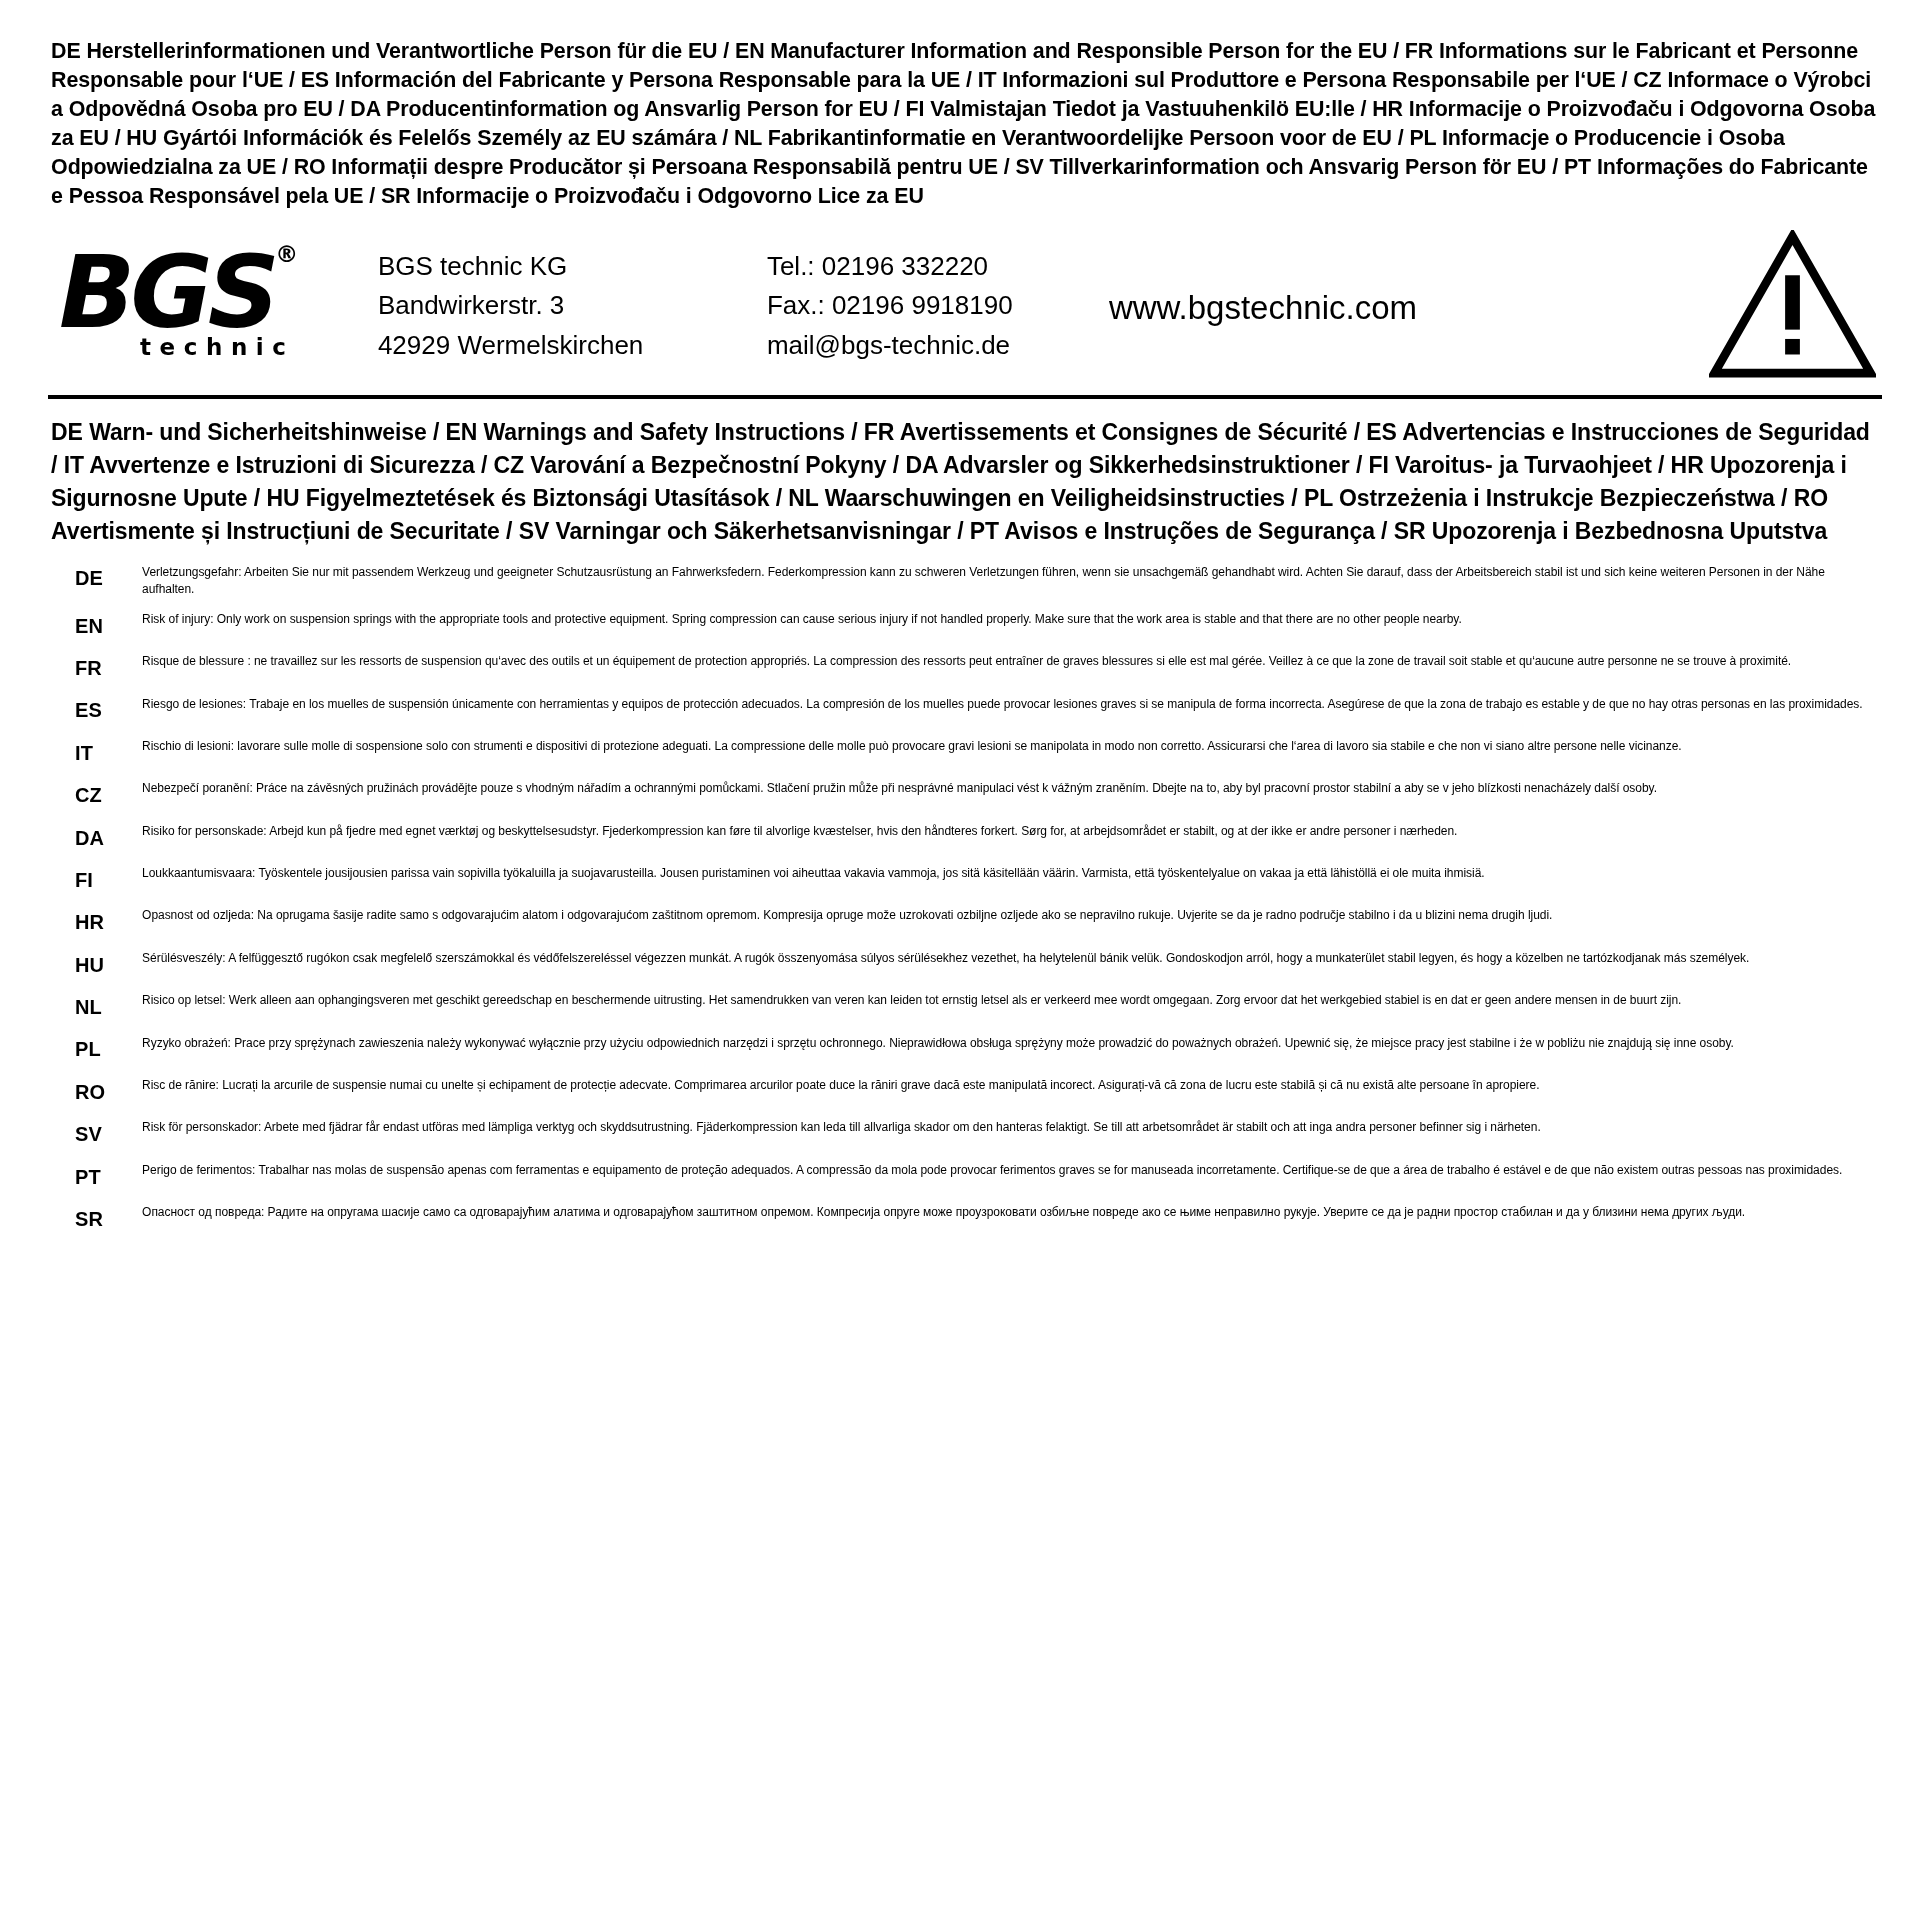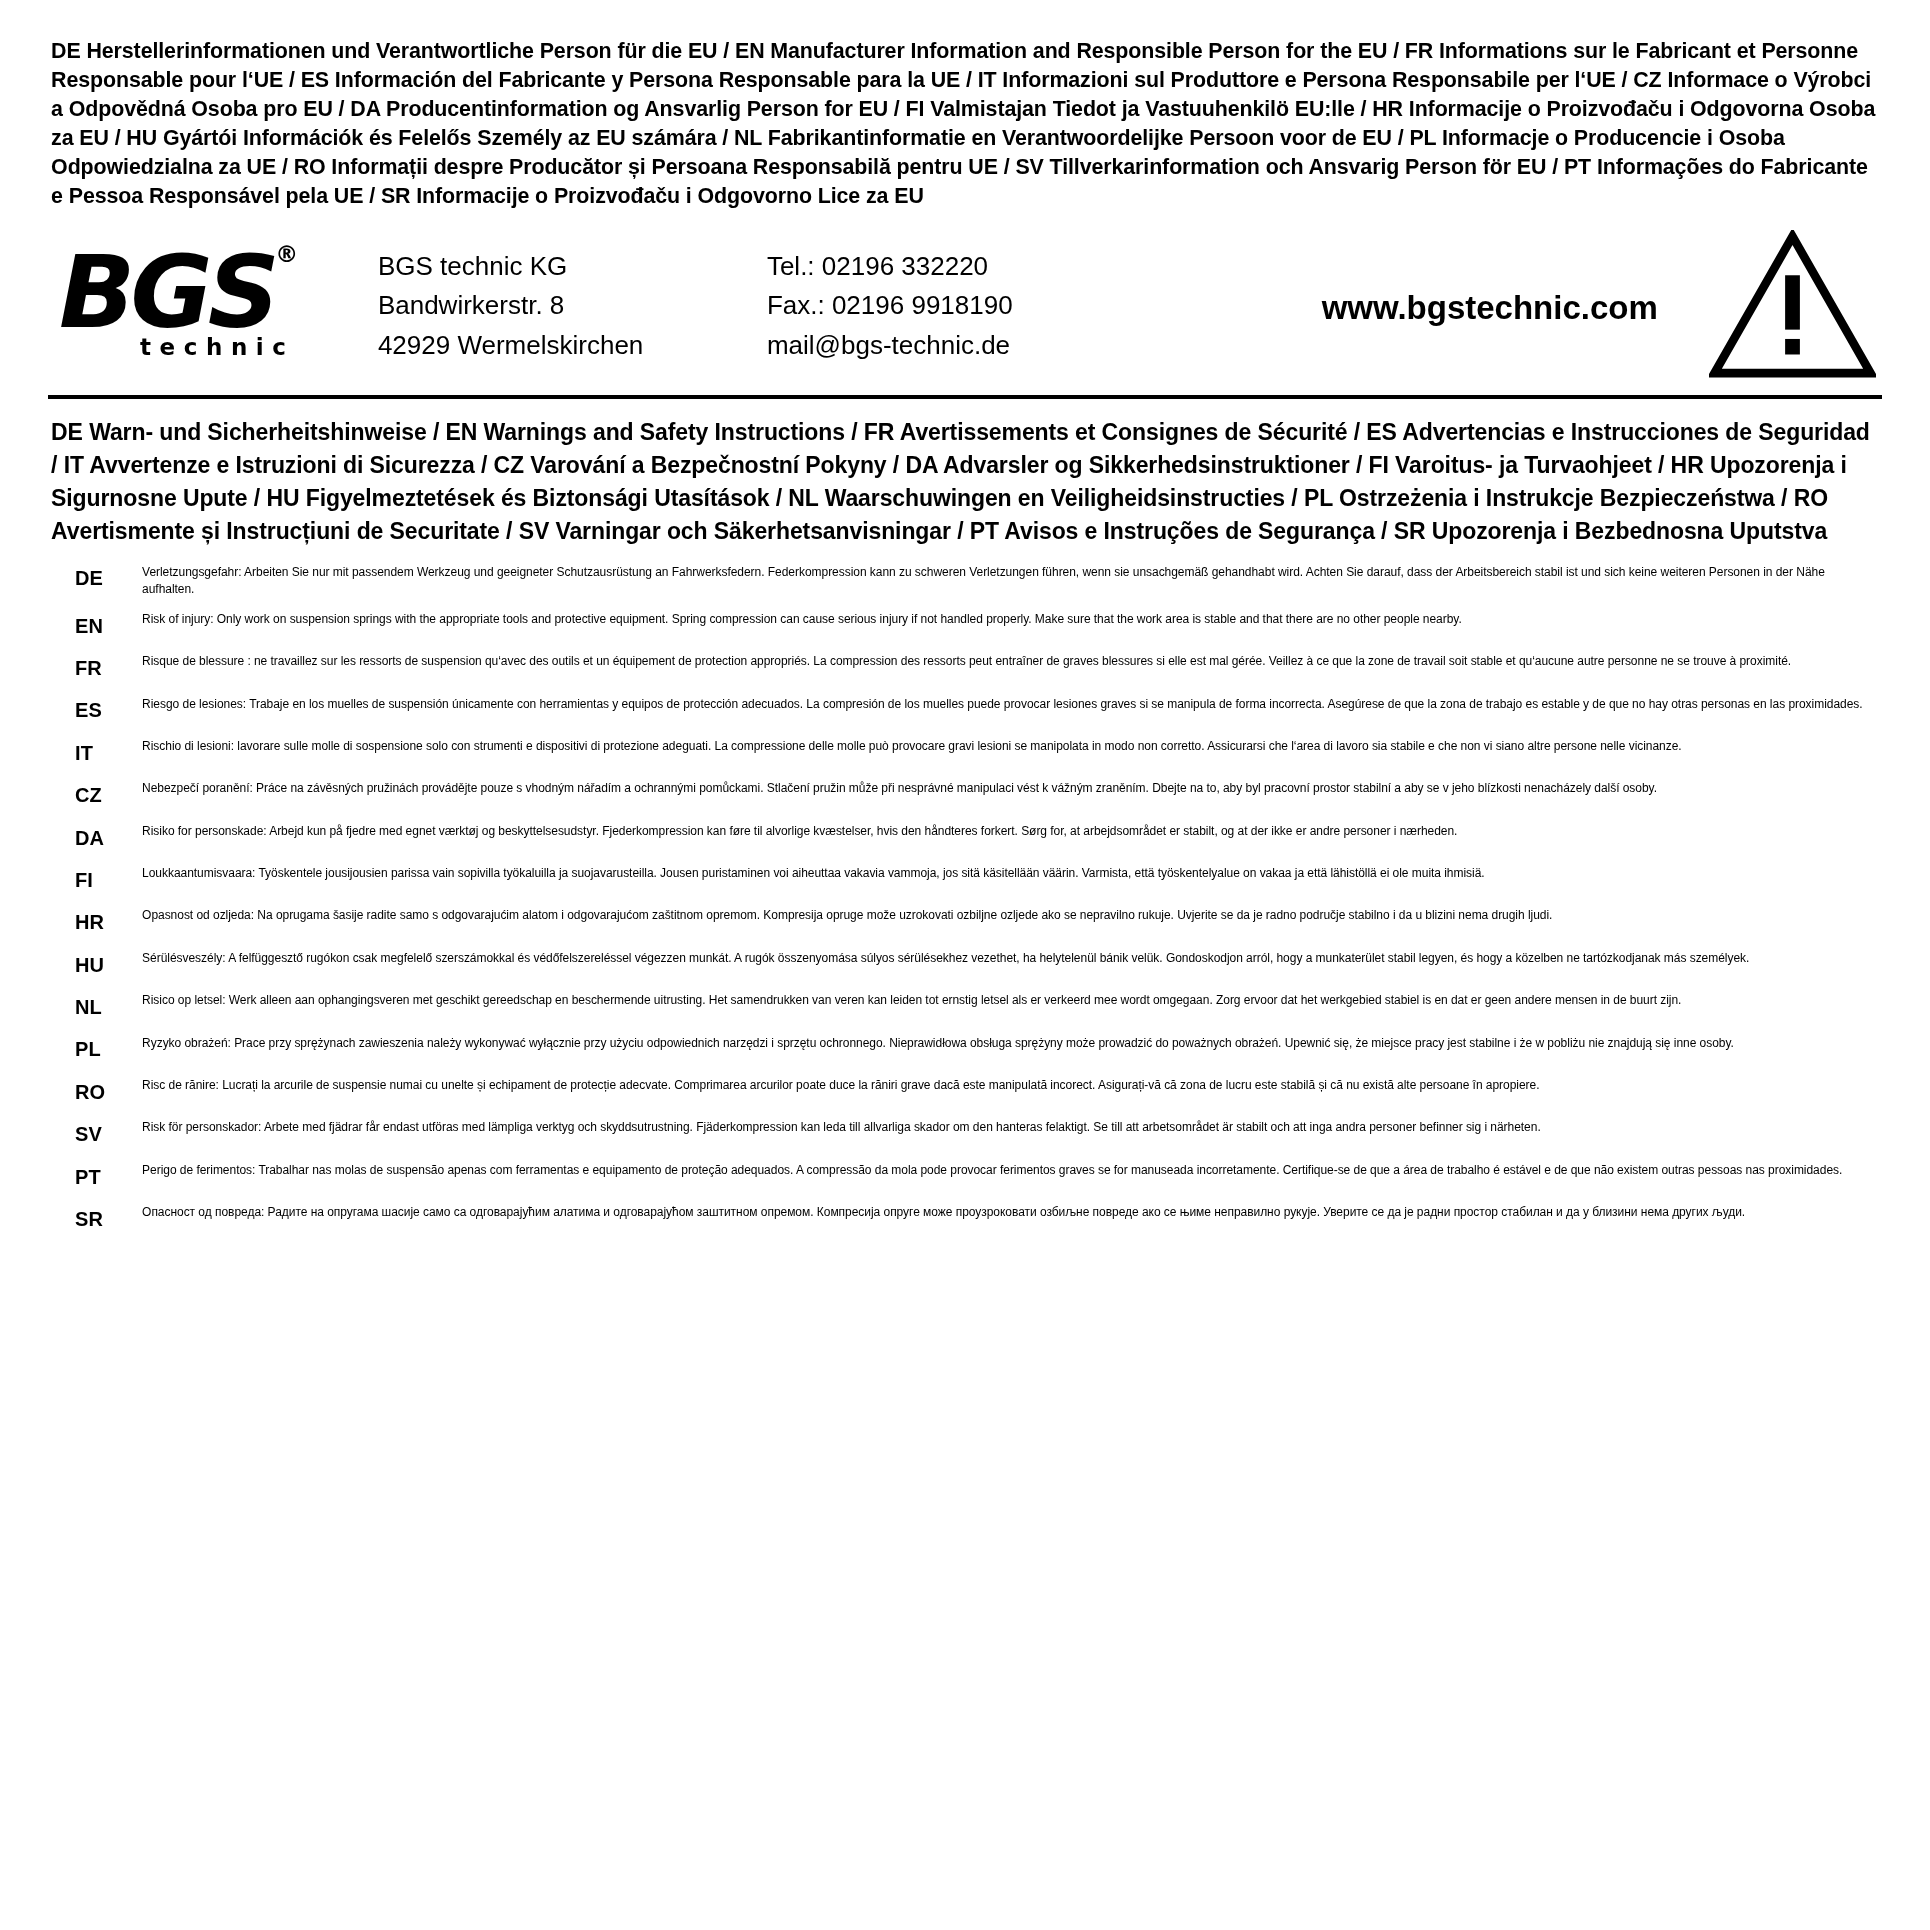--- a/index.html
+++ b/index.html
@@ -82,22 +82,22 @@
   }
   .tel-block {
     flex: 0 0 342px;
     font-size: 26px;
     line-height: 1.52;
     padding-top: 4.7px;
   }
   .web-block {
     flex: 1 1 auto;
     font-size: 33px;
-    font-weight: bold;
-    text-align: right;
+    font-weight: normal;
+    text-align: left;
     padding-top: 7.8px;
     padding-right: 31px;
   }
   .warn-tri {
     flex: 0 0 187px;
     display: flex;
     justify-content: flex-end;
     align-items: center;
     padding-right: 3.1px;
   }
@@ -148,21 +148,21 @@
     <div class="logo-wrap">
       <div class="logo-bgs">
         <span>BGS</span>
         <span class="logo-reg">®</span>
       </div>
       <div class="logo-technic">technic</div>
     </div>
 
     <div class="addr-block">
       <div>BGS technic KG</div>
-      <div>Bandwirkerstr. 8</div>
+      <div>Bandwirkerstr. 3</div>
       <div>42929 Wermelskirchen</div>
     </div>
 
     <div class="tel-block">
       <div>Tel.: 02196 332220</div>
       <div>Fax.: 02196 9918190</div>
       <div>mail@bgs-technic.de</div>
     </div>
 
     <div class="web-block">www.bgstechnic.com</div>

